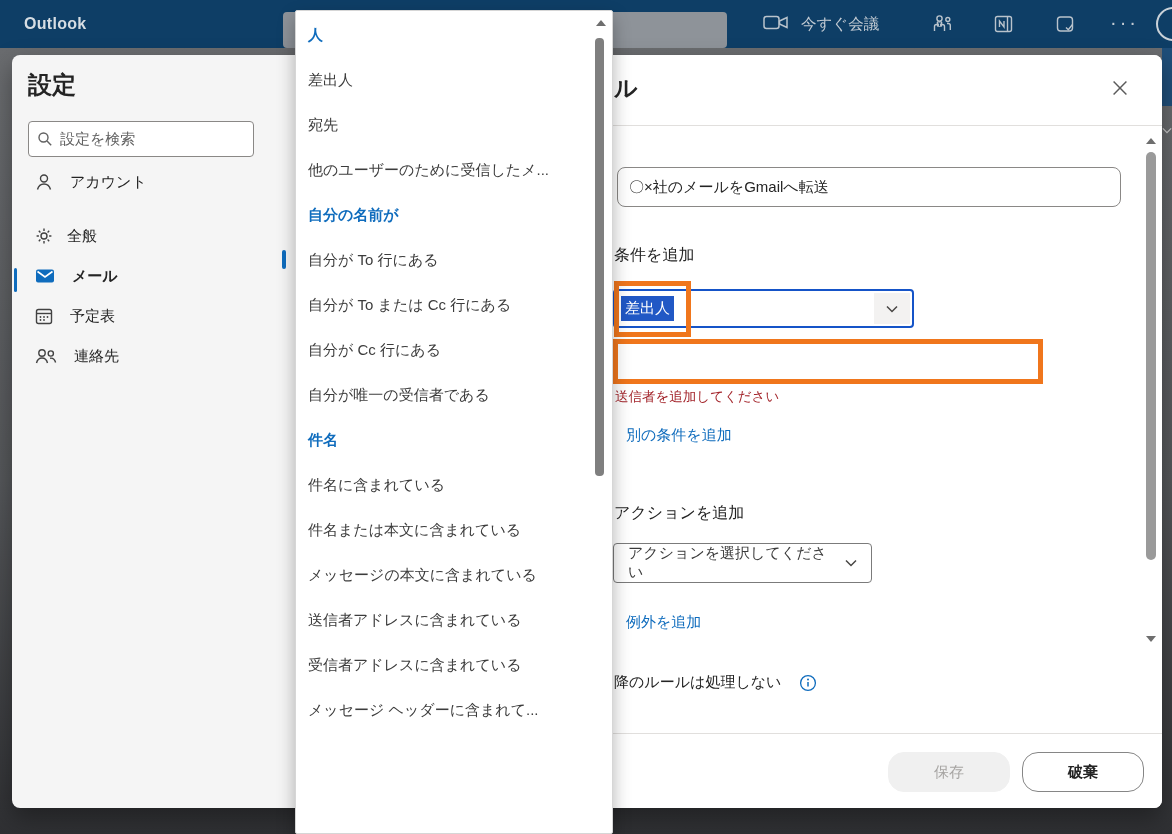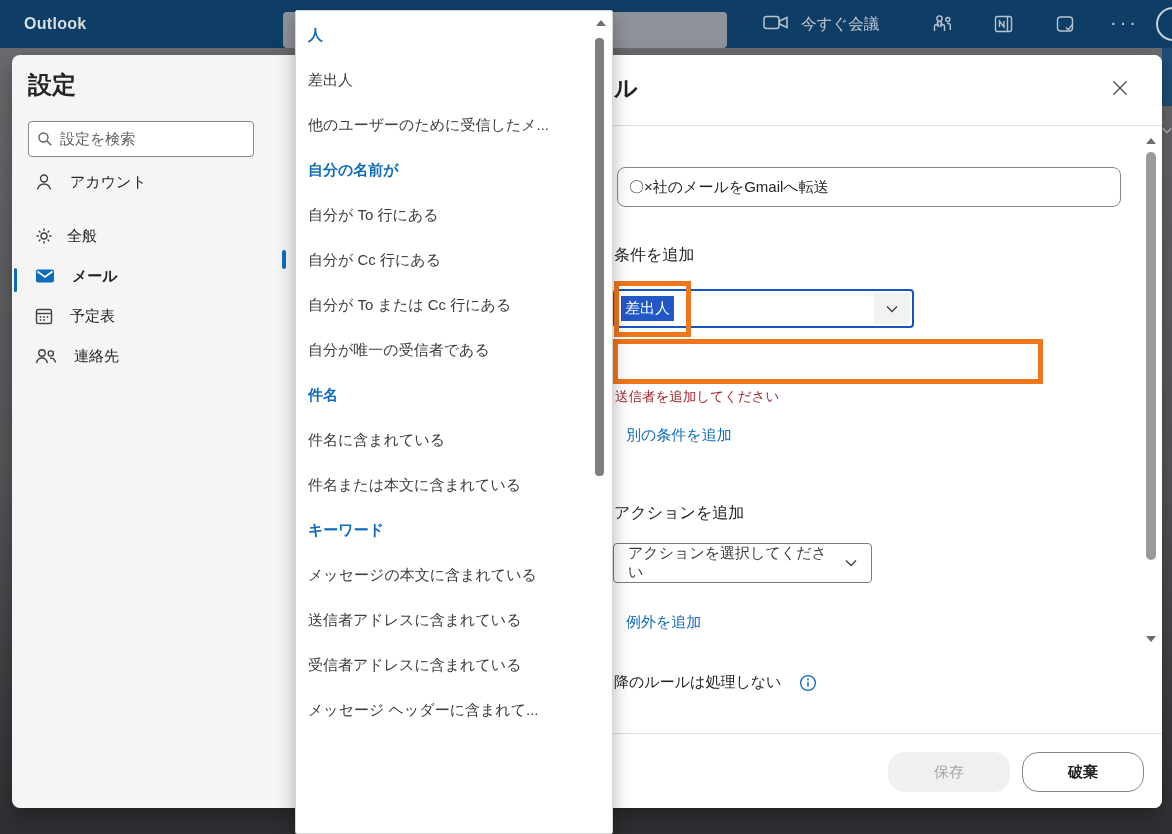--- a/index.html
+++ b/index.html
@@ -253,30 +253,30 @@
   <div class="abs tri-down dlg-sb-down"></div>
 
   <div class="abs foot-divider"></div>
   <div class="abs btn btn-save">保存</div>
   <div class="abs btn btn-discard">破棄</div>
 </div>
 
 <div class="abs dropdown">
   <div class="dd-row dd-header">人</div>
   <div class="dd-row dd-item">差出人</div>
+  <div class="dd-row dd-item">宛先</div>
   <div class="dd-row dd-item">他のユーザーのために受信したメ...</div>
   <div class="dd-row dd-header">自分の名前が</div>
   <div class="dd-row dd-item">自分が To 行にある</div>
+  <div class="dd-row dd-item">自分が To または Cc 行にある</div>
   <div class="dd-row dd-item">自分が Cc 行にある</div>
-  <div class="dd-row dd-item">自分が To または Cc 行にある</div>
   <div class="dd-row dd-item">自分が唯一の受信者である</div>
   <div class="dd-row dd-header">件名</div>
   <div class="dd-row dd-item">件名に含まれている</div>
   <div class="dd-row dd-item">件名または本文に含まれている</div>
-  <div class="dd-row dd-header">キーワード</div>
   <div class="dd-row dd-item">メッセージの本文に含まれている</div>
   <div class="dd-row dd-item">送信者アドレスに含まれている</div>
   <div class="dd-row dd-item">受信者アドレスに含まれている</div>
   <div class="dd-row dd-item">メッセージ ヘッダーに含まれて...</div>
 
   <div class="tri-up dd-sb-up"></div>
   <div class="dd-sb-thumb"></div>
 </div>
 
 </body></html>

